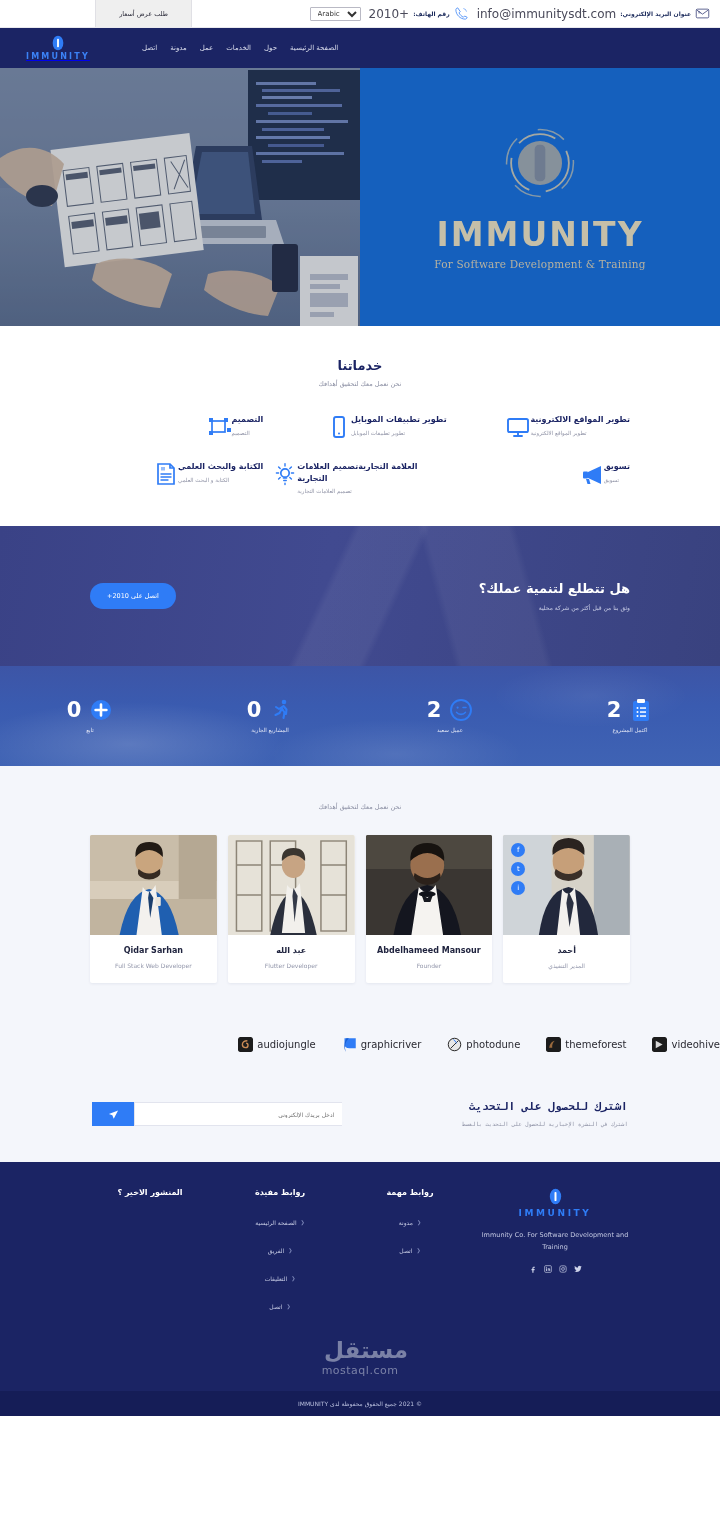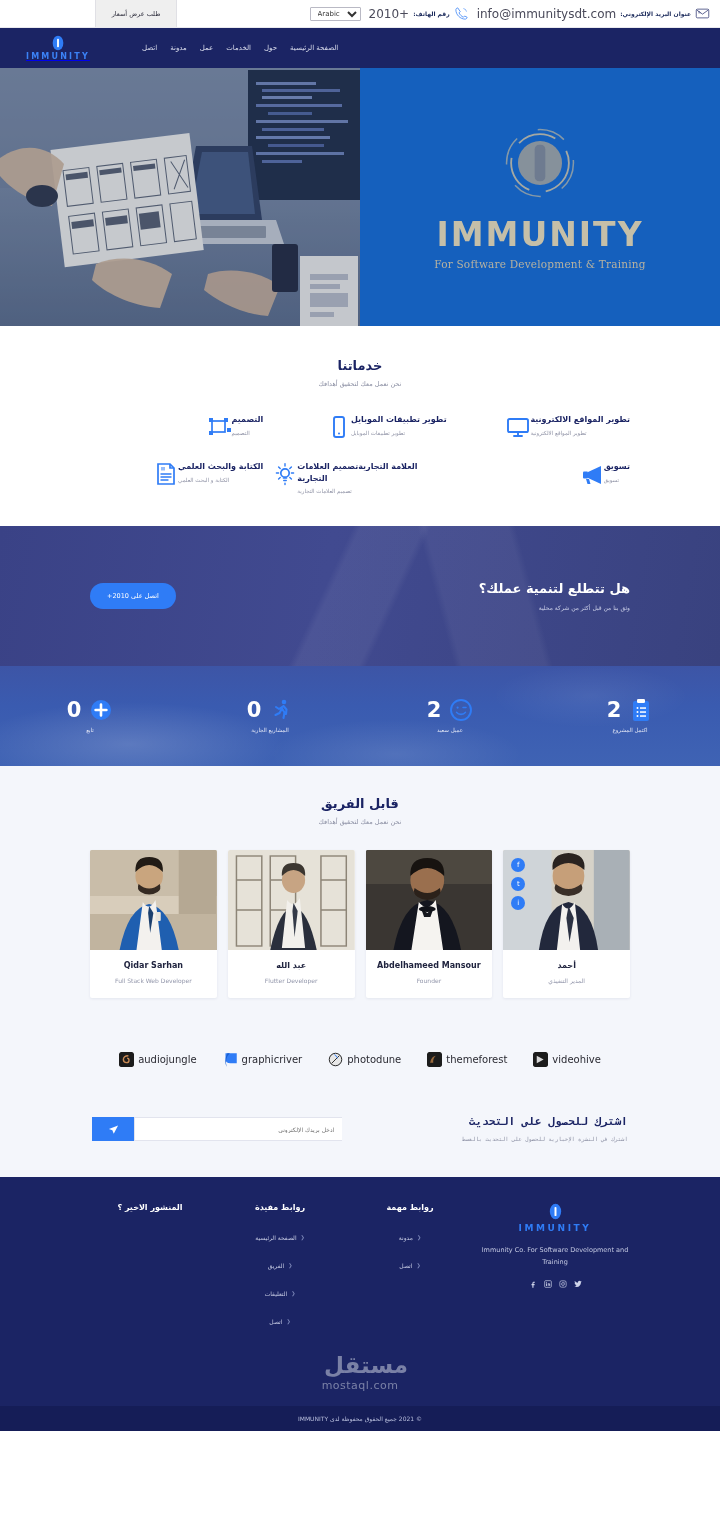--- a/index.html
+++ b/index.html
@@ -25,21 +25,21 @@
   .tb-item { display:flex; align-items:center; gap:4px; }
   .tb-label { font-size:6px; color:#1b2a5b; font-weight:bold; }
   .tb-value { font-size:12px; color:#4a4a5a; }
   .tb-icon { width:15px; height:15px; display:block; }
   .lang-select {
     font-size:7px; padding:1px 3px; border:1px solid #b9b9c4; background:#fff;
     color:#333; border-radius:1px; direction:ltr; height:14px;
     font-family:"DejaVu Sans",sans-serif;
   }
   .quote-btn {
-    position:absolute; left:95px; top:0; height:27px; width:82px;
+    position:absolute; left:95px; top:0; height:27px; width:97px;
     background:#efefef; border:none; border-left:1px solid #e0e0e5; border-right:1px solid #e0e0e5;
     font-size:6.5px; color:#2b2b3a; cursor:pointer;
     display:flex; align-items:center; justify-content:center;
     font-family:"DejaVu Sans",sans-serif;
   }
 
   
   .navbar {
     height:40px; background:#1b2464; display:flex; align-items:center;
     justify-content:flex-end; padding:0 26px; gap:18px; direction:rtl;
@@ -162,21 +162,21 @@
     display:flex; align-items:center; justify-content:center;
     color:#fff; font-size:7px; font-family:"DejaVu Sans",sans-serif;
   }
   .m-body { padding:10px 6px 13px; text-align:center; }
   .m-name { font-size:8px; font-weight:bold; color:#20243f; line-height:1.45; }
   .m-role { font-size:6px; color:#9397ab; margin-top:5px; line-height:1.5; }
 
   
   .partners {
     background:#f4f6fb; padding:14px 0 26px;
-    display:flex; align-items:center; justify-content:center; gap:26px; direction:ltr;
+    display:flex; align-items:center; justify-content:flex-end; gap:26px; direction:ltr;
   }
   .partner { display:flex; align-items:center; gap:4px; }
   .p-mark { width:15px; height:15px; border-radius:2px; }
   .p-name { font-size:10px; color:#2a2a32; font-family:"DejaVu Sans",sans-serif; }
 
   
   .news {
     background:#f4f6fb; padding:22px 0 34px;
     display:flex; align-items:center; justify-content:center; gap:120px; direction:rtl;
   }
@@ -508,21 +508,20 @@
           <path d="M12 6.6 v10.8 M6.6 12 h10.8" stroke="#ffffff" stroke-width="2.6" stroke-linecap="round"></path>
         </svg>
         <span class="stat-num">0</span>
       </div>
       <div class="stat-lbl">تابع</div>
     </div>
 
   </section>
 
   <section class="team">
-    <h2 class="sec-title">قابل الفريق</h2>
     <p class="sec-sub">نحن نعمل معك لتحقيق أهدافك</p>
 
     <div class="team-grid">
 
       <div class="member">
         <div class="m-photo">
           <svg viewBox="0 0 120 100" preserveAspectRatio="none" style="width:100%;height:100%">
             <rect width="120" height="100" fill="#d6d2c8"></rect>
             <rect x="0" y="0" width="46" height="100" fill="#cfd4d8"></rect>
             <rect x="86" y="0" width="34" height="100" fill="#a9b0b6"></rect>

